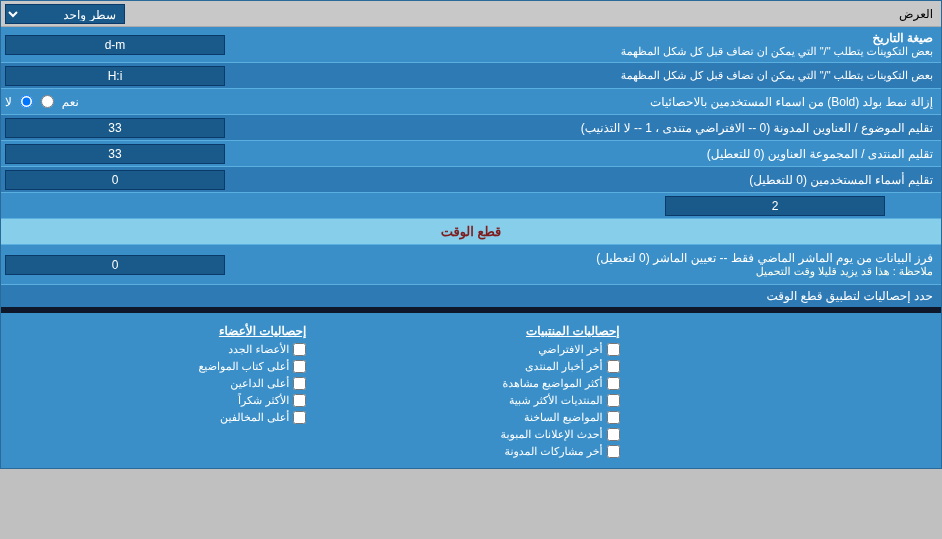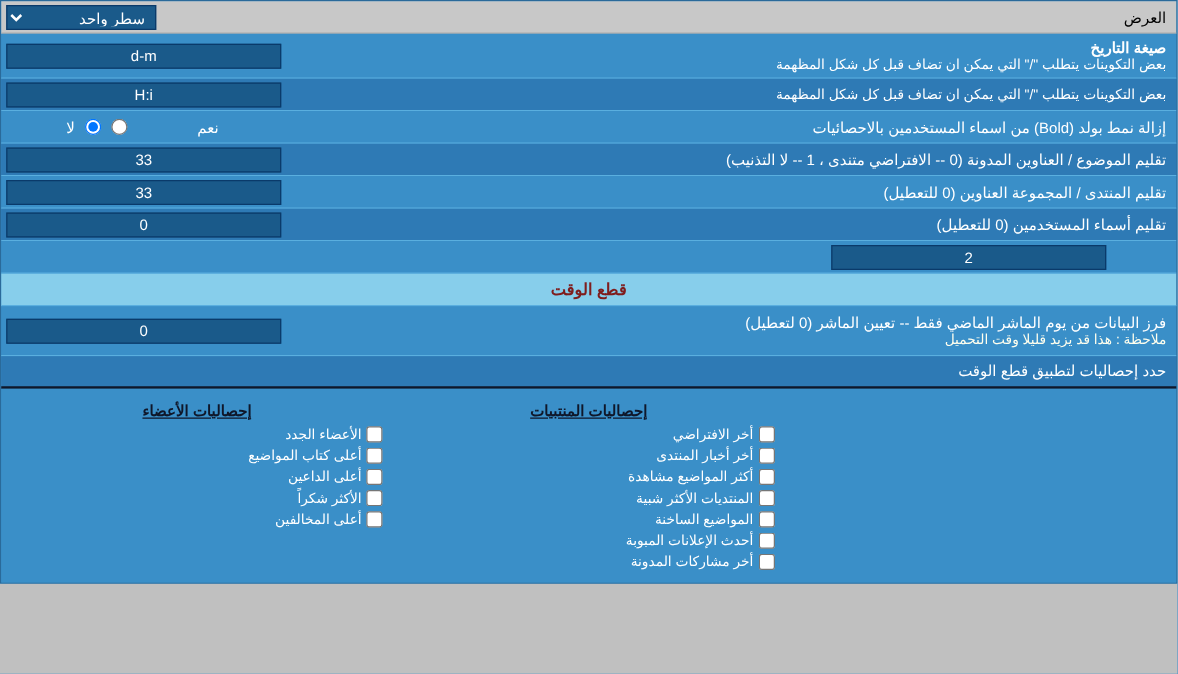--- a/index.html
+++ b/index.html
@@ -83,21 +83,20 @@
     .radio-group {
       display: flex;
       align-items: center;
       gap: 8px;
       justify-content: flex-end;
       width: 100%;
     }
     .radio-label {
       color: #fff;
       font-size: 12px;
-      margin-left: 48px;
     }
     .section-divider {
       background: #87ceeb;
       color: #7f1d1d;
       font-weight: bold;
       text-align: center;
       padding: 5px 8px;
       border-bottom: 1px solid #5aafdf;
       font-size: 13px;
     }
@@ -116,32 +115,31 @@
       gap: 4px;
       padding: 2px 0;
       color: #fff;
       font-size: 11px;
     }
     .checkbox-row input[type="checkbox"] {
       width: 13px;
       height: 13px;
     }
     .col-header {
-      color: #0f172a;
+      color: #ffffff;
       font-weight: bold;
       font-size: 12px;
       padding: 3px 0;
-      text-align: center;
       text-decoration: underline;
     }
     .limit-row {
       display: flex;
       align-items: center;
       background: #2e7ab5;
-      border-bottom: 2px solid #0f172a;
+      border-bottom: 6px solid #0f172a;
       min-height: 26px;
       padding-left: 12px;
     }
     .limit-label {
       flex: 1;
       padding: 4px 8px;
       color: #fff;
       text-align: right;
       font-size: 12px;
     }

